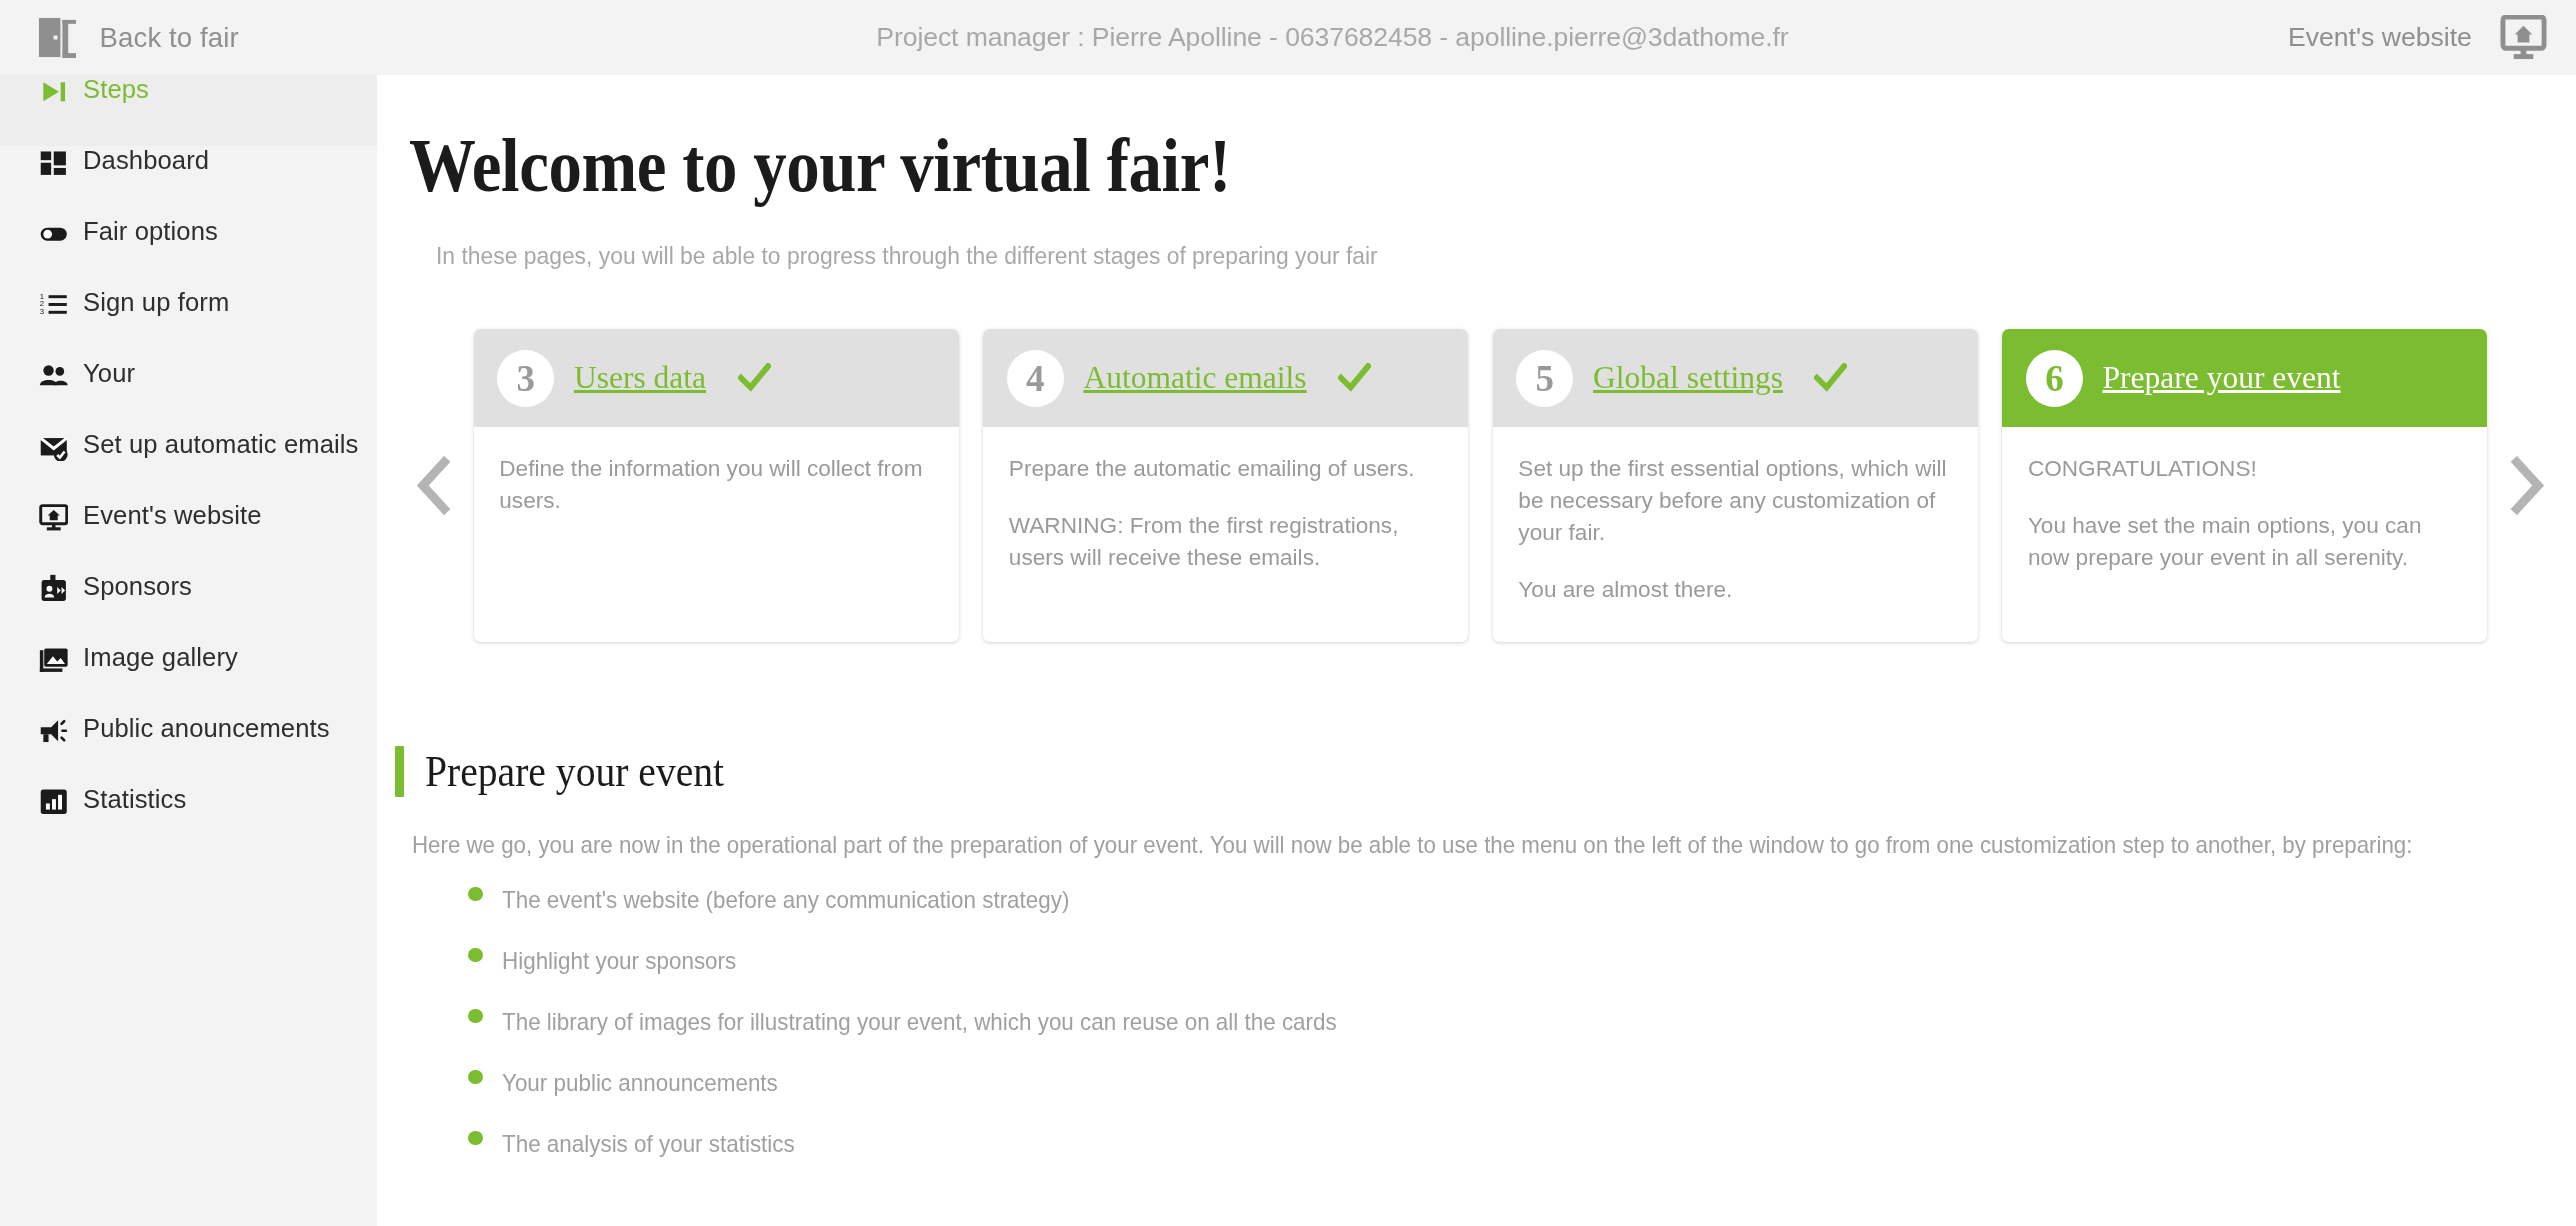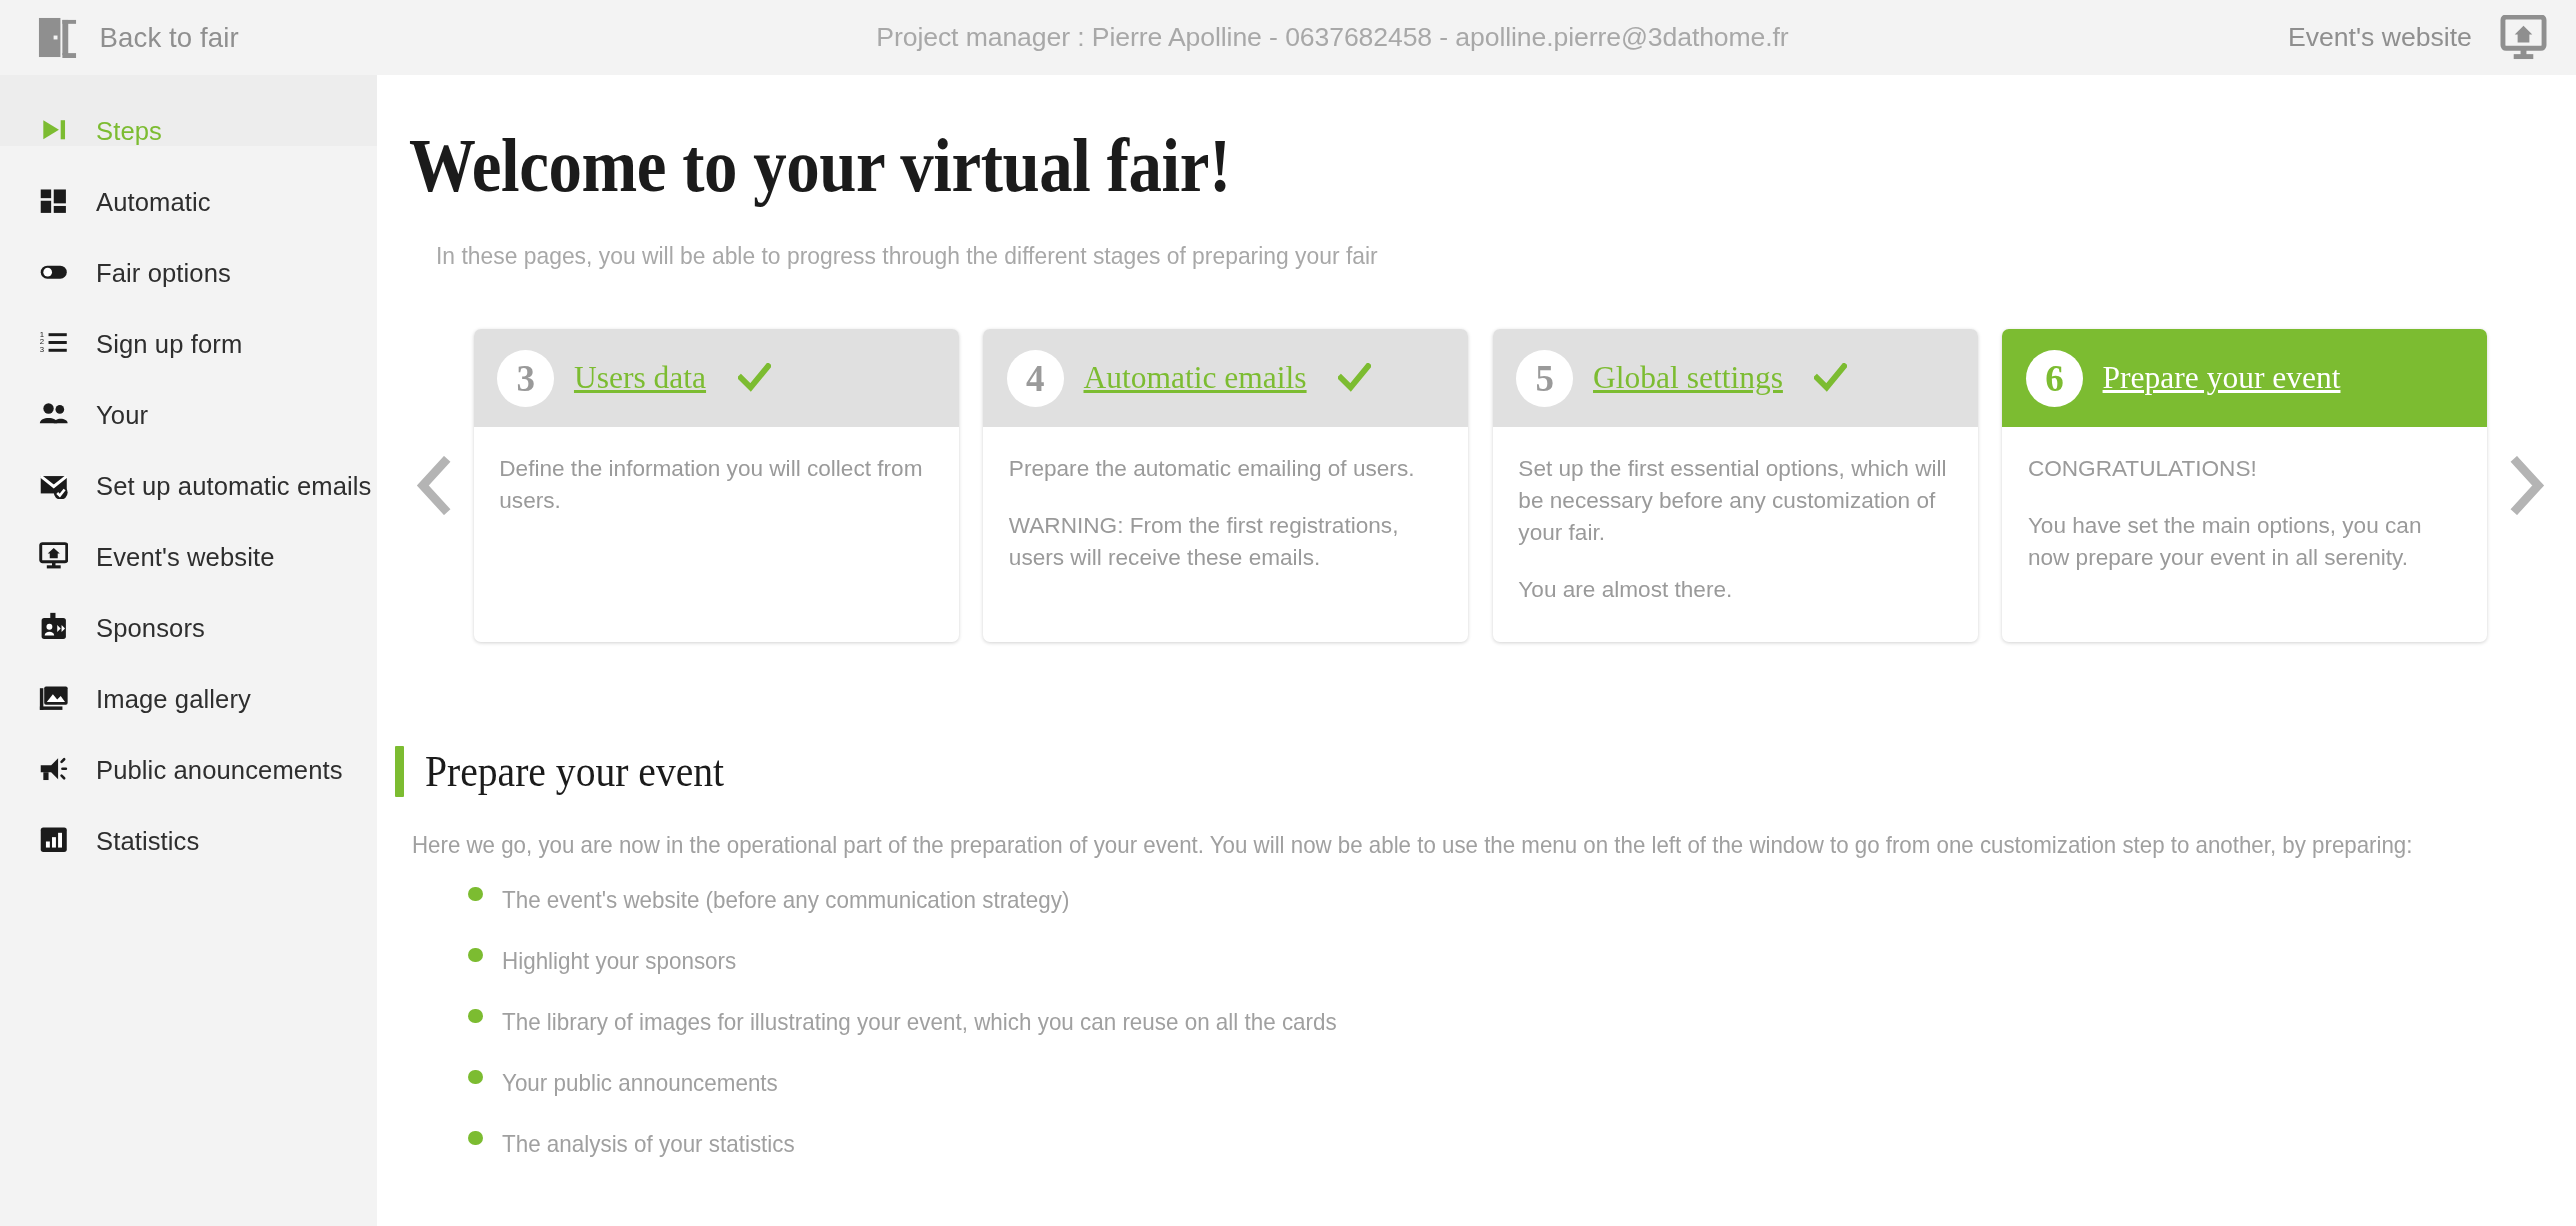--- a/index.html
+++ b/index.html
@@ -42,21 +42,21 @@
   
   .body-row { flex: 1; display: flex; min-height: 0; }
 
   
   .sidebar {
     width: 377px; min-width: 377px;
     background: #f3f3f3;
     padding-top: 0;
   }
   .nav-item {
-    display: flex; align-items: flex-end; gap: 26px;
+    display: flex; align-items: flex-start; gap: 13px;
     height: 71px; padding-left: 37px;
     cursor: pointer;
   }
   .nav-item.active { background: #ededed; }
   .nav-icon { width: 33px; height: 33px; display: flex; align-items: center; justify-content: center; flex: 0 0 33px; }
   .nav-label { font-size: 25.6px; color: #2e2e2e; letter-spacing: 0.1px; }
   .nav-item.active .nav-label { color: #7cbc31; }
 
   
   .main {
@@ -224,21 +224,21 @@
 
       <div class="nav-item">
         <span class="nav-icon">
           <svg viewBox="0 0 34 34" width="29.5" height="29.5">
             <rect x="2" y="4" width="12" height="10" fill="#1b1b1b"></rect>
             <rect x="17" y="4" width="14" height="16" fill="#1b1b1b"></rect>
             <rect x="2" y="17" width="12" height="14" fill="#1b1b1b"></rect>
             <rect x="17" y="23" width="14" height="8" fill="#1b1b1b"></rect>
           </svg>
         </span>
-        <span class="nav-label">Automatic</span>
+        <span class="nav-label">Dashboard</span>
       </div>
 
       <div class="nav-item">
         <span class="nav-icon">
           <svg viewBox="0 0 34 34" width="29.5" height="29.5">
             <rect x="2" y="10" width="30" height="15" rx="7.5" fill="#1b1b1b"></rect>
             <circle cx="10" cy="17.5" r="5" fill="#ffffff"></circle>
           </svg>
         </span>
         <span class="nav-label">Fair options</span>

